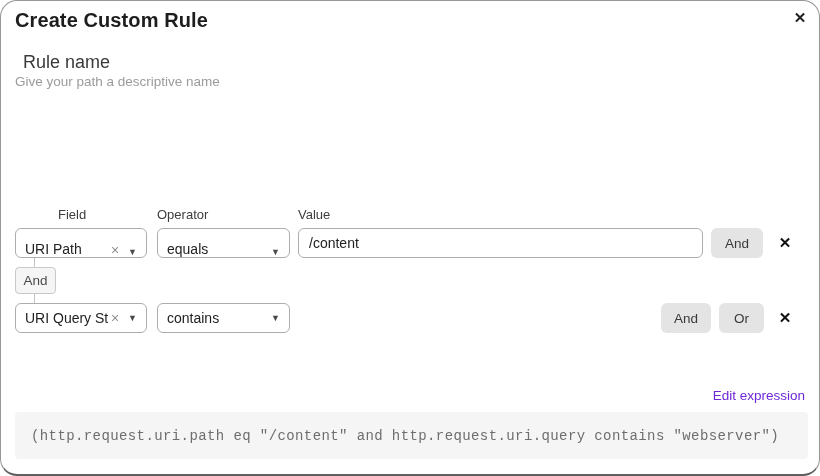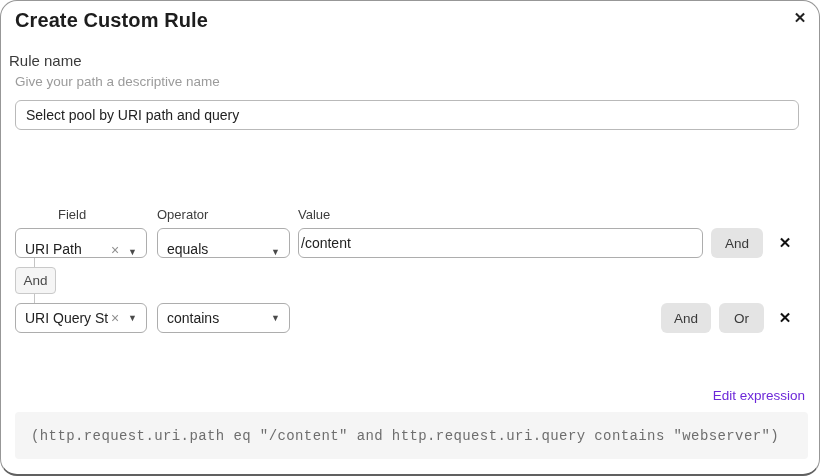--- a/index.html
+++ b/index.html
@@ -24,21 +24,21 @@
     letter-spacing:0.1px;
   }
   .close-btn {
     right:8px; top:6px;
     width:22px; height:22px;
     display:flex; align-items:center; justify-content:center;
     font-size:15px; font-weight:700; color:#222;
     cursor:pointer;
   }
 
-  .rule-label { left:8px; top:51px; font-size:15px; color:#3a3a3a; }
+  .rule-label { left:22px; top:51px; font-size:18px; color:#3a3a3a; }
   .rule-hint  { left:14px; top:73px; font-size:13.5px; color:#9b9b9b; }
   .rule-input {
     left:14px; top:99px; width:784px; height:30px;
     border:1px solid #b9b9b9; border-radius:6px;
     padding:0 10px; font-size:14px; color:#222;
     font-family:"Liberation Sans", sans-serif;
     background:#fff; outline:none;
   }
 
   .match-heading { left:13px; top:174px; font-size:15px; font-weight:700; color:#1f1f1f; }
@@ -62,21 +62,21 @@
   .chev { margin-left:9px; font-size:9px; color:#4a4a4a; line-height:1; }
 
   .row1 { top:227px;align-items:flex-end; }
   .row2 { top:302px; }
 
   .field-select { left:14px; width:132px; }
   .op-select    { left:156px; width:133px; }
 
   .cond-input {
     height:30px; border:1px solid #adadad; border-radius:6px;
-    padding:0 2px; font-size:14px; color:#222;
+    padding:0 10px; font-size:14px; color:#222;
     font-family:"Liberation Sans", sans-serif; background:#fff; outline:none;
   }
   .val1 { left:297px; width:405px; }
   .val2 { left:297px; width:355px; }
 
   .gray-btn {
     height:30px; background:#e4e4e4; border:none; border-radius:6px;
     font-size:13.5px; color:#3a3a3a;
     display:flex; align-items:center; justify-content:center;
     cursor:pointer; font-family:"Liberation Sans", sans-serif;
@@ -119,21 +119,20 @@
 </head>
 <body>
 
 <div class="dialog">
 
   <div class="abs dialog-title">Create Custom Rule</div>
   <div class="abs close-btn">✕</div>
 
   <div class="abs rule-label">Rule name</div>
   <div class="abs rule-hint">Give your path a descriptive name</div>
-  <input class="abs rule-input" type="text" value="Select pool by URI path and query" style="">
 
 
   <div class="abs col-label col-field">Field</div>
   <div class="abs col-label col-operator">Operator</div>
   <div class="abs col-label col-value">Value</div>
 
   <div class="abs select-box field-select row1">
     <span class="sel-text">URI Path</span>
     <span class="clear-x">×</span>
     <span class="chev">▼</span>

